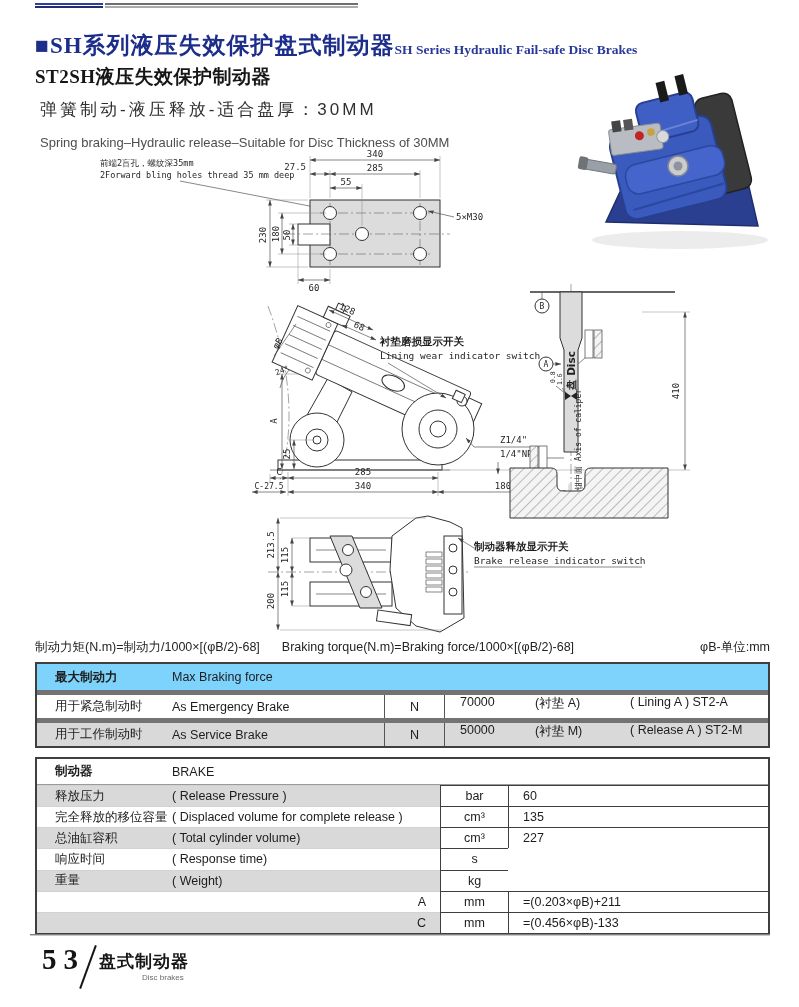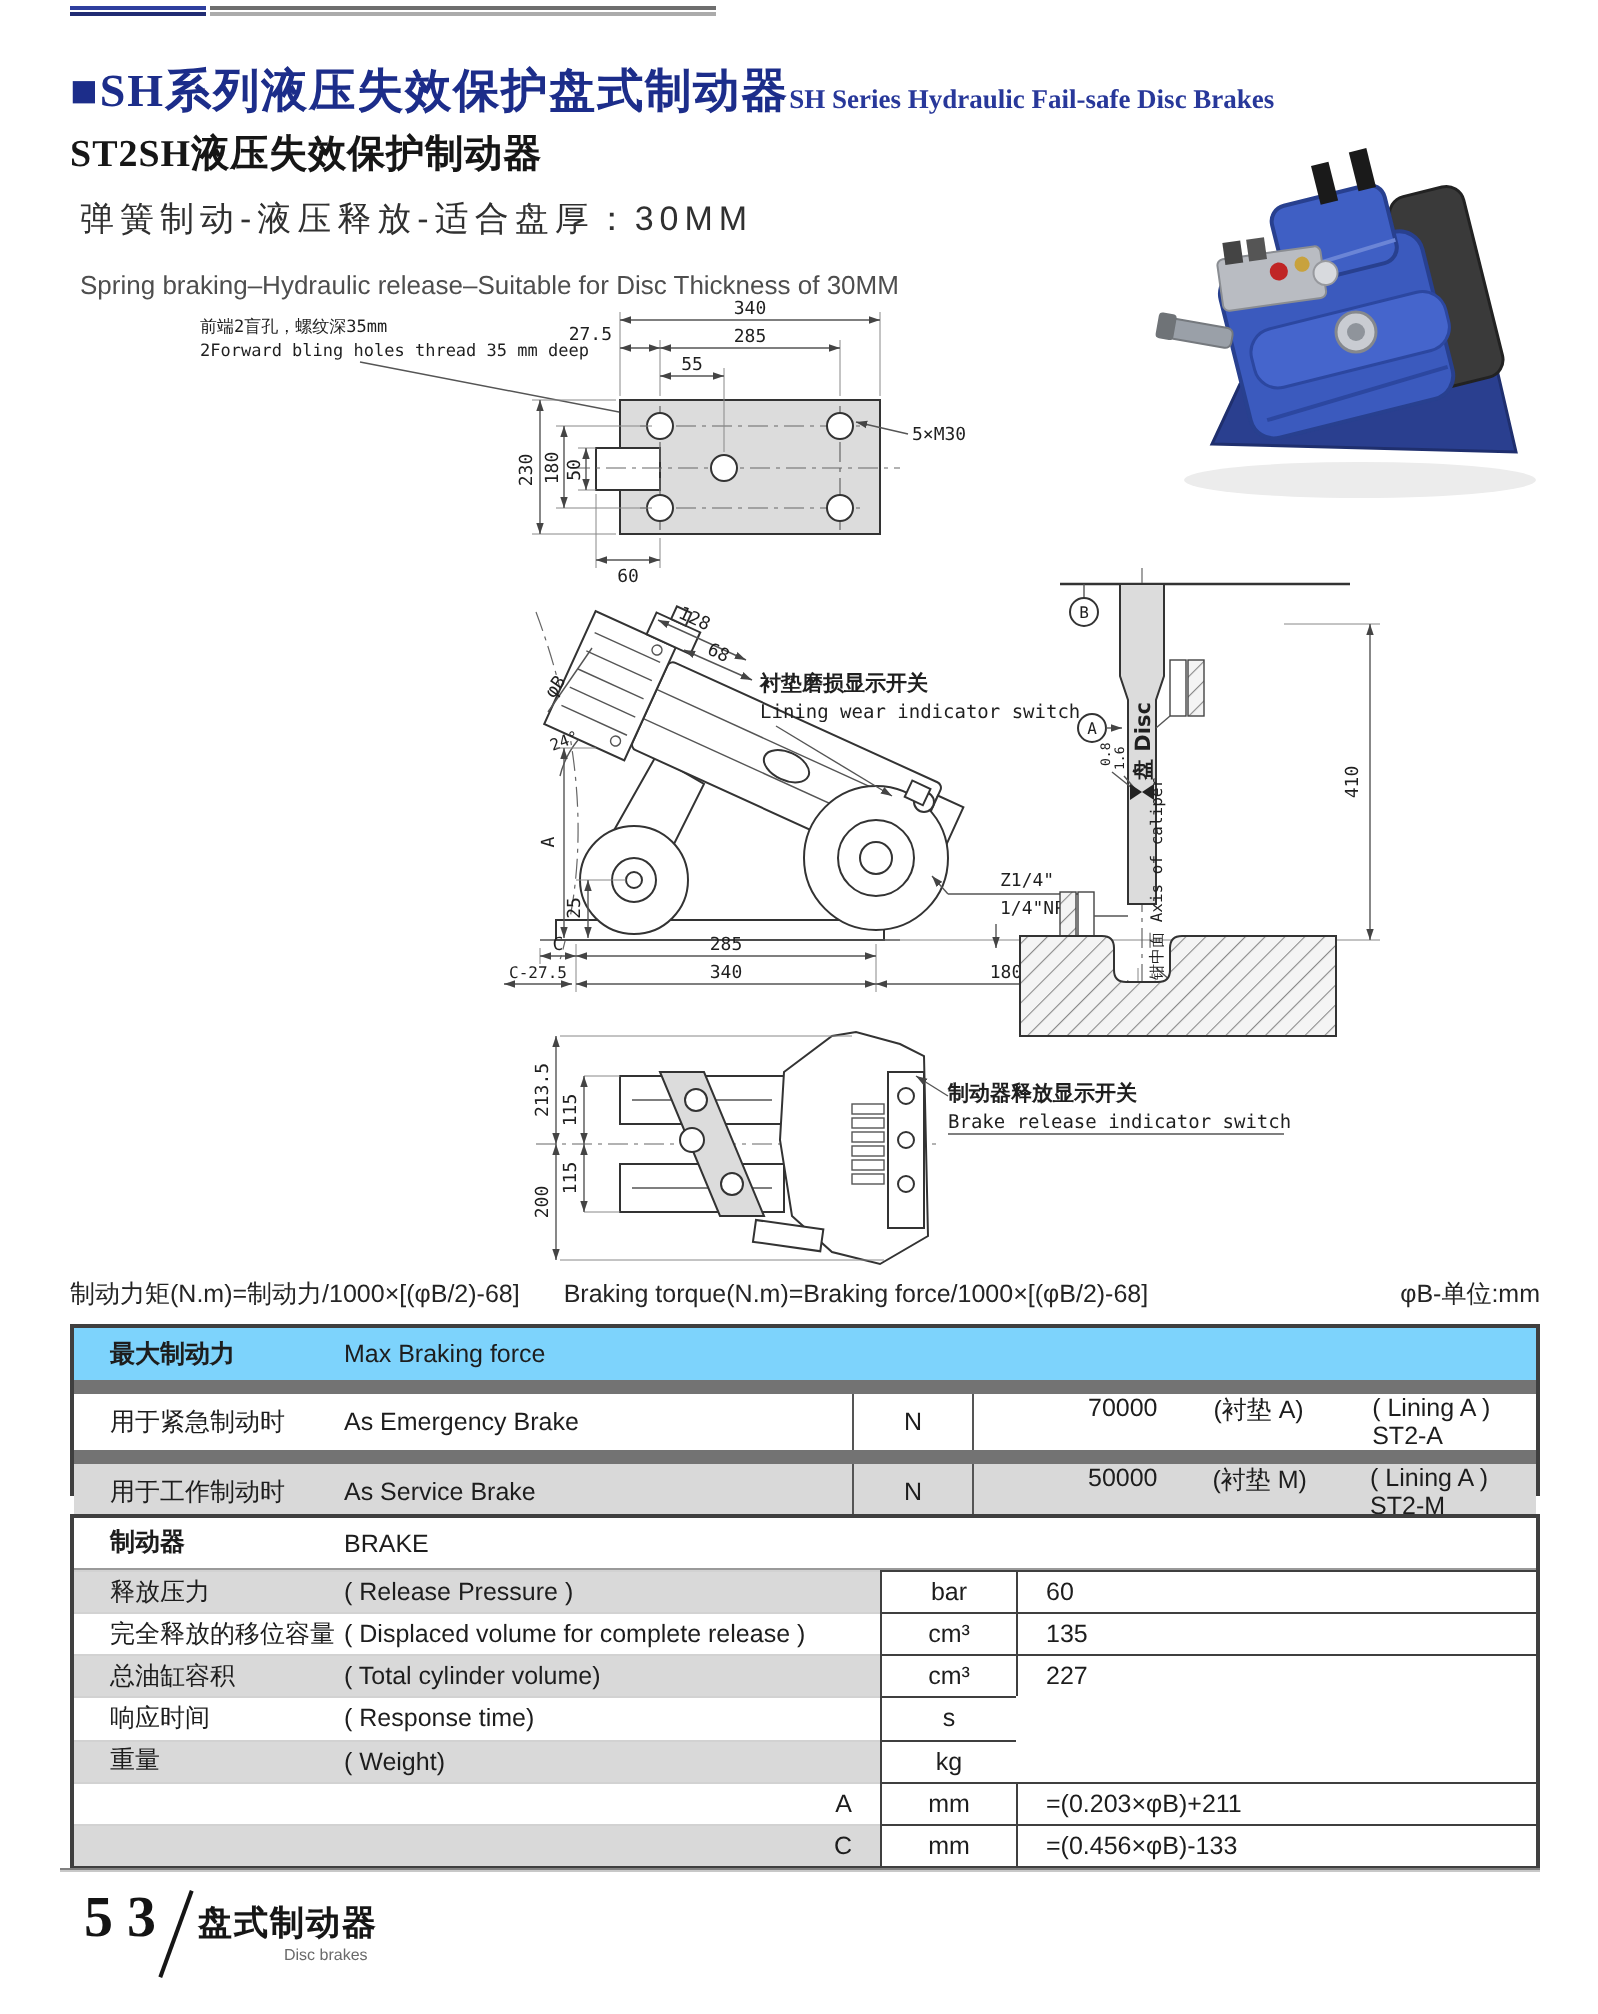--- a/index.html
+++ b/index.html
@@ -23,21 +23,21 @@
   .feature-en { left:40px; top:124px; font-size:13px; color:#4e4e4e;margin-top:11px; }
 
   
   .formula { left:35px; top:639px; width:735px; display:flex; align-items:baseline; gap:22px; font-size:12.5px; color:#242424; }
   .formula .unit-note { margin-left:auto; }
 
   
   .t1 { left:35px; top:662px; width:735px; height:86px; border:2px solid #3f3f3f; display:grid; grid-template-rows:26px 1fr 1fr; background:#fff; font-size:12.5px; }
   .t1-header { background:#7dd3fc; display:flex; align-items:center; padding-left:18px; }
   .t1-header .cn { width:117px; font-weight:600; }
-  .t1-row { display:grid; grid-template-columns:347px 61px 1fr; border-top:7px solid #737373;gap:42px; }
+  .t1-row { display:grid; grid-template-columns:347px 61px 1fr; border-top:5px solid #737373; }
   .t1-row.gray { background:#d9d9d9; }
   .t1-row .lbl { display:flex; align-items:center; padding-left:18px; }
   .t1-row .lbl .cn { width:117px; }
   .t1-row .unit { border-left:1px solid #555; border-right:1px solid #555; display:flex; align-items:center; justify-content:center; }
   .t1-row .val { display:flex; align-items:flex-start; padding-left:15px; }
   .t1-row .val .v  { width:75px; }
   .t1-row .val .lc { width:95px; }
 
   
   .t2 { left:35px; top:757px; width:735px; height:178px; border:2px solid #3f3f3f; display:grid; grid-template-rows:26px repeat(7,1fr); background:#fff; font-size:12.5px; }
@@ -393,21 +393,21 @@
   </div>
   <div class="t1-row gray">
     <div class="lbl">
       <span class="cn">用于工作制动时</span>
       <span class="en">As Service Brake</span>
     </div>
     <div class="unit">N</div>
     <div class="val">
       <span class="v">50000</span>
       <span class="lc">(衬垫 M)</span>
-      <span class="le">( Lining A ) ST2-M</span>
+      <span class="le">( Release A ) ST2-M</span>
     </div>
   </div>
 </div>
 
 <div class="abs t2">
   <div class="t2-header">
     <span class="cn">制动器</span>
     <span class="en">BRAKE</span>
   </div>
 

